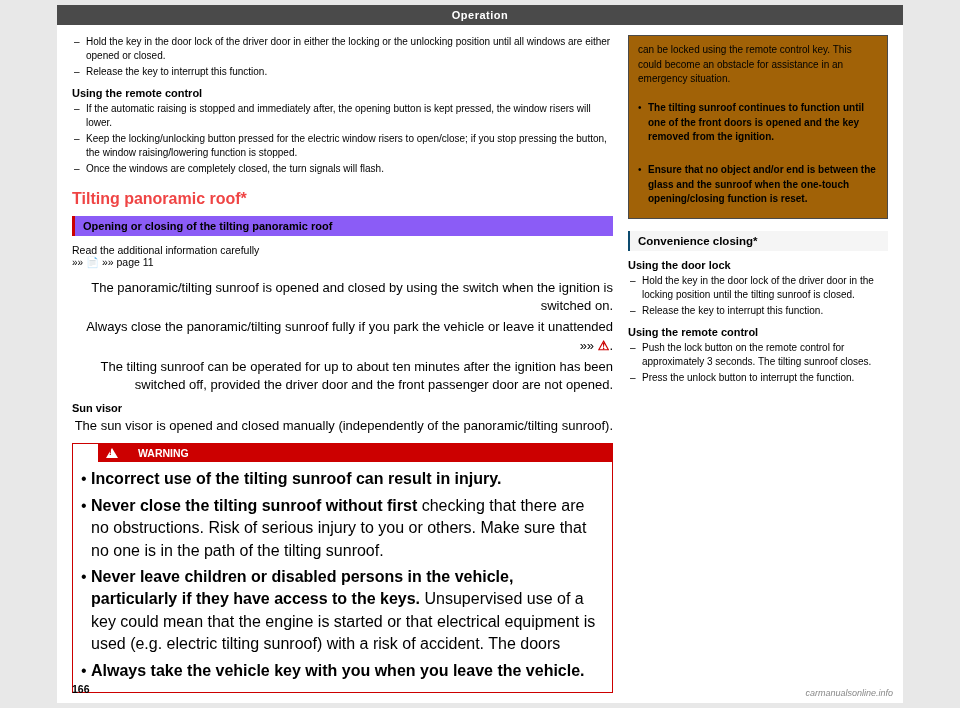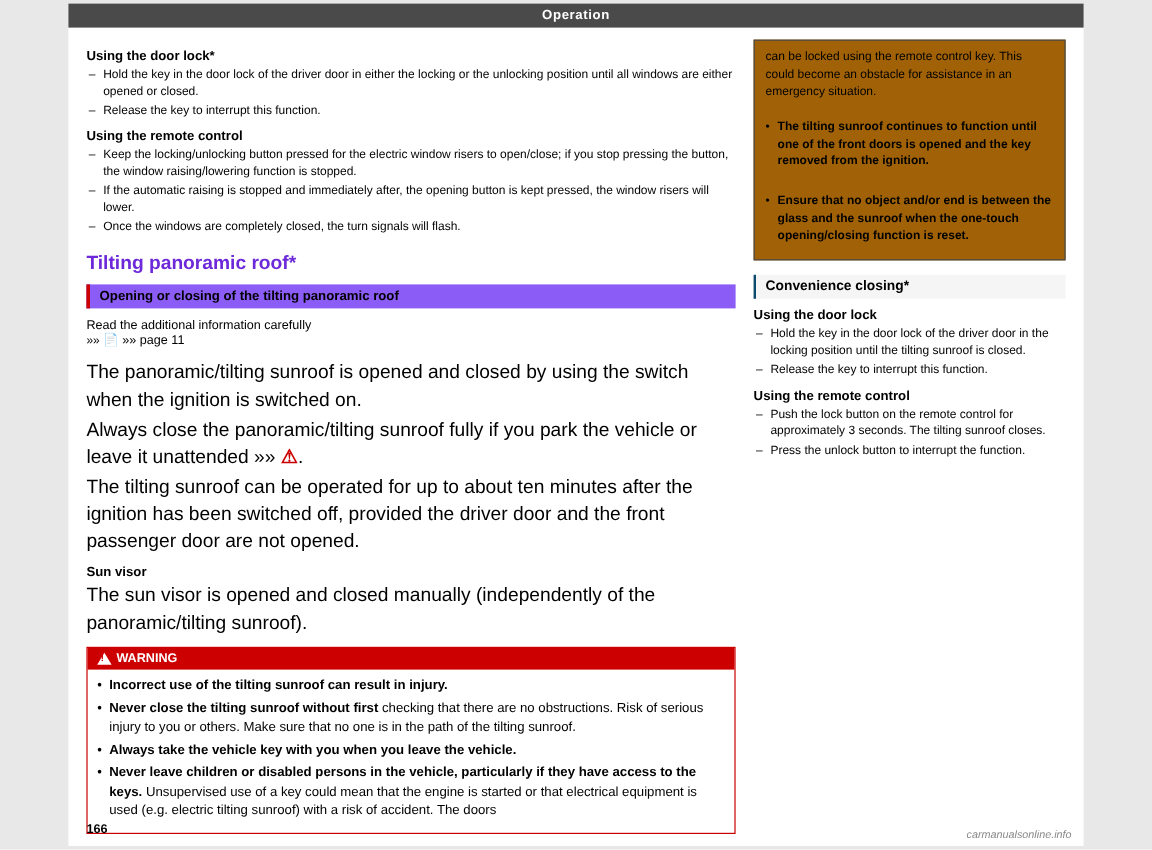--- a/index.html
+++ b/index.html
@@ -51,38 +51,39 @@
       background: #f5f5f5;
       padding: 4px 4px 4px 8px;
     }
     .subsection-title {
       font-weight: bold;
       font-size: 11px;
       margin-top: 8px;
       margin-bottom: 3px;
     }
     .body-text {
-      font-size: 16px;
+      font-size: 13px;
       line-height: 1.4;
       margin-bottom: 3px;
+      text-align: right;
     }
     .bullet-item {
       font-size: 10px;
       line-height: 1.4;
       padding-left: 14px;
       position: relative;
       margin-bottom: 2px;
     }
     .bullet-item::before {
       content: '–';
       position: absolute;
       left: 2px;
     }
     .tilting-title {
-      color: #6d28d9;
+      color: #ef4444;
       font-size: 16px;
       font-weight: bold;
       margin: 14px 0 8px 0;
     }
     .opening-box {
       border-left: 3px solid #c00;
       padding: 4px 4px 4px 8px;
       background: #8b5cf6;
       font-weight: bold;
       font-size: 11px;
@@ -101,21 +102,22 @@
       margin-top: 8px;
     }
     .warning-header {
       background: #c00;
       color: #fff;
       font-weight: bold;
       font-size: 10.5px;
       padding: 3px 8px;
       display: flex;
       align-items: center;
-      gap: 4px;
+      gap: 20px;
+      margin-left: 25px;
     }
     .warning-triangle {
       display: inline-block;
       width: 0;
       height: 0;
       border-left: 6px solid transparent;
       border-right: 6px solid transparent;
       border-bottom: 10px solid #fff;
       position: relative;
     }
@@ -123,21 +125,21 @@
       content: '!';
       position: absolute;
       bottom: -9px;
       left: -3px;
       color: #c00;
       font-size: 8px;
       font-weight: bold;
     }
     .warning-content {
       padding: 6px 8px;
-      font-size: 11px;
+      font-size: 16px;
       line-height: 1.4;
     }
     .warning-bullet {
       padding-left: 10px;
       position: relative;
       margin-bottom: 4px;
     }
     .warning-bullet::before {
       content: '•';
       position: absolute;
@@ -195,34 +197,33 @@
 <div class="page">
   <div class="header-bar">
     <span>Operation</span>
   </div>
 
   <div class="content-area">
 
     <div class="left-col">
 
 
-      <div class="subsection-title">Using the door lock*</div>
       <div class="bullet-item">
         <span>Hold the key in the door lock of the driver door in either the locking or the unlocking position until all windows are either opened or closed.</span>
       </div>
       <div class="bullet-item">
         <span>Release the key to interrupt this function.</span>
       </div>
 
       <div class="subsection-title">Using the remote control</div>
       <div class="bullet-item">
+        <span>If the automatic raising is stopped and immediately after, the opening button is kept pressed, the window risers will lower.</span>
+      </div>
+      <div class="bullet-item">
         <span>Keep the locking/unlocking button pressed for the electric window risers to open/close; if you stop pressing the button, the window raising/lowering function is stopped.</span>
-      </div>
-      <div class="bullet-item">
-        <span>If the automatic raising is stopped and immediately after, the opening button is kept pressed, the window risers will lower.</span>
       </div>
       <div class="bullet-item">
         <span>Once the windows are completely closed, the turn signals will flash.</span>
       </div>
 
       <div class="tilting-title">Tilting panoramic roof*</div>
 
       <div class="opening-box">
         <span>Opening or closing of the tilting panoramic roof</span>
       </div>
@@ -251,24 +252,24 @@
           <span>WARNING</span>
         </div>
         <div class="warning-content">
           <div class="warning-bullet">
             <strong>Incorrect use of the tilting sunroof can result in injury.</strong>
           </div>
           <div class="warning-bullet">
             <strong>Never close the tilting sunroof without first</strong> checking that there are no obstructions. Risk of serious injury to you or others. Make sure that no one is in the path of the tilting sunroof.
           </div>
           <div class="warning-bullet">
-            <strong>Always take the vehicle key with you when you leave the vehicle.</strong>
+            <strong>Never leave children or disabled persons in the vehicle, particularly if they have access to the keys.</strong> Unsupervised use of a key could mean that the engine is started or that electrical equipment is used (e.g. electric tilting sunroof) with a risk of accident. The doors
           </div>
           <div class="warning-bullet">
-            <strong>Never leave children or disabled persons in the vehicle, particularly if they have access to the keys.</strong> Unsupervised use of a key could mean that the engine is started or that electrical equipment is used (e.g. electric tilting sunroof) with a risk of accident. The doors
+            <strong>Always take the vehicle key with you when you leave the vehicle.</strong>
           </div>
         </div>
       </div>
     </div>
 
     <div class="right-col">
 
       <div class="info-box">
         <div>can be locked using the remote control key. This could become an obstacle for assistance in an emergency situation.</div>
         <br>

